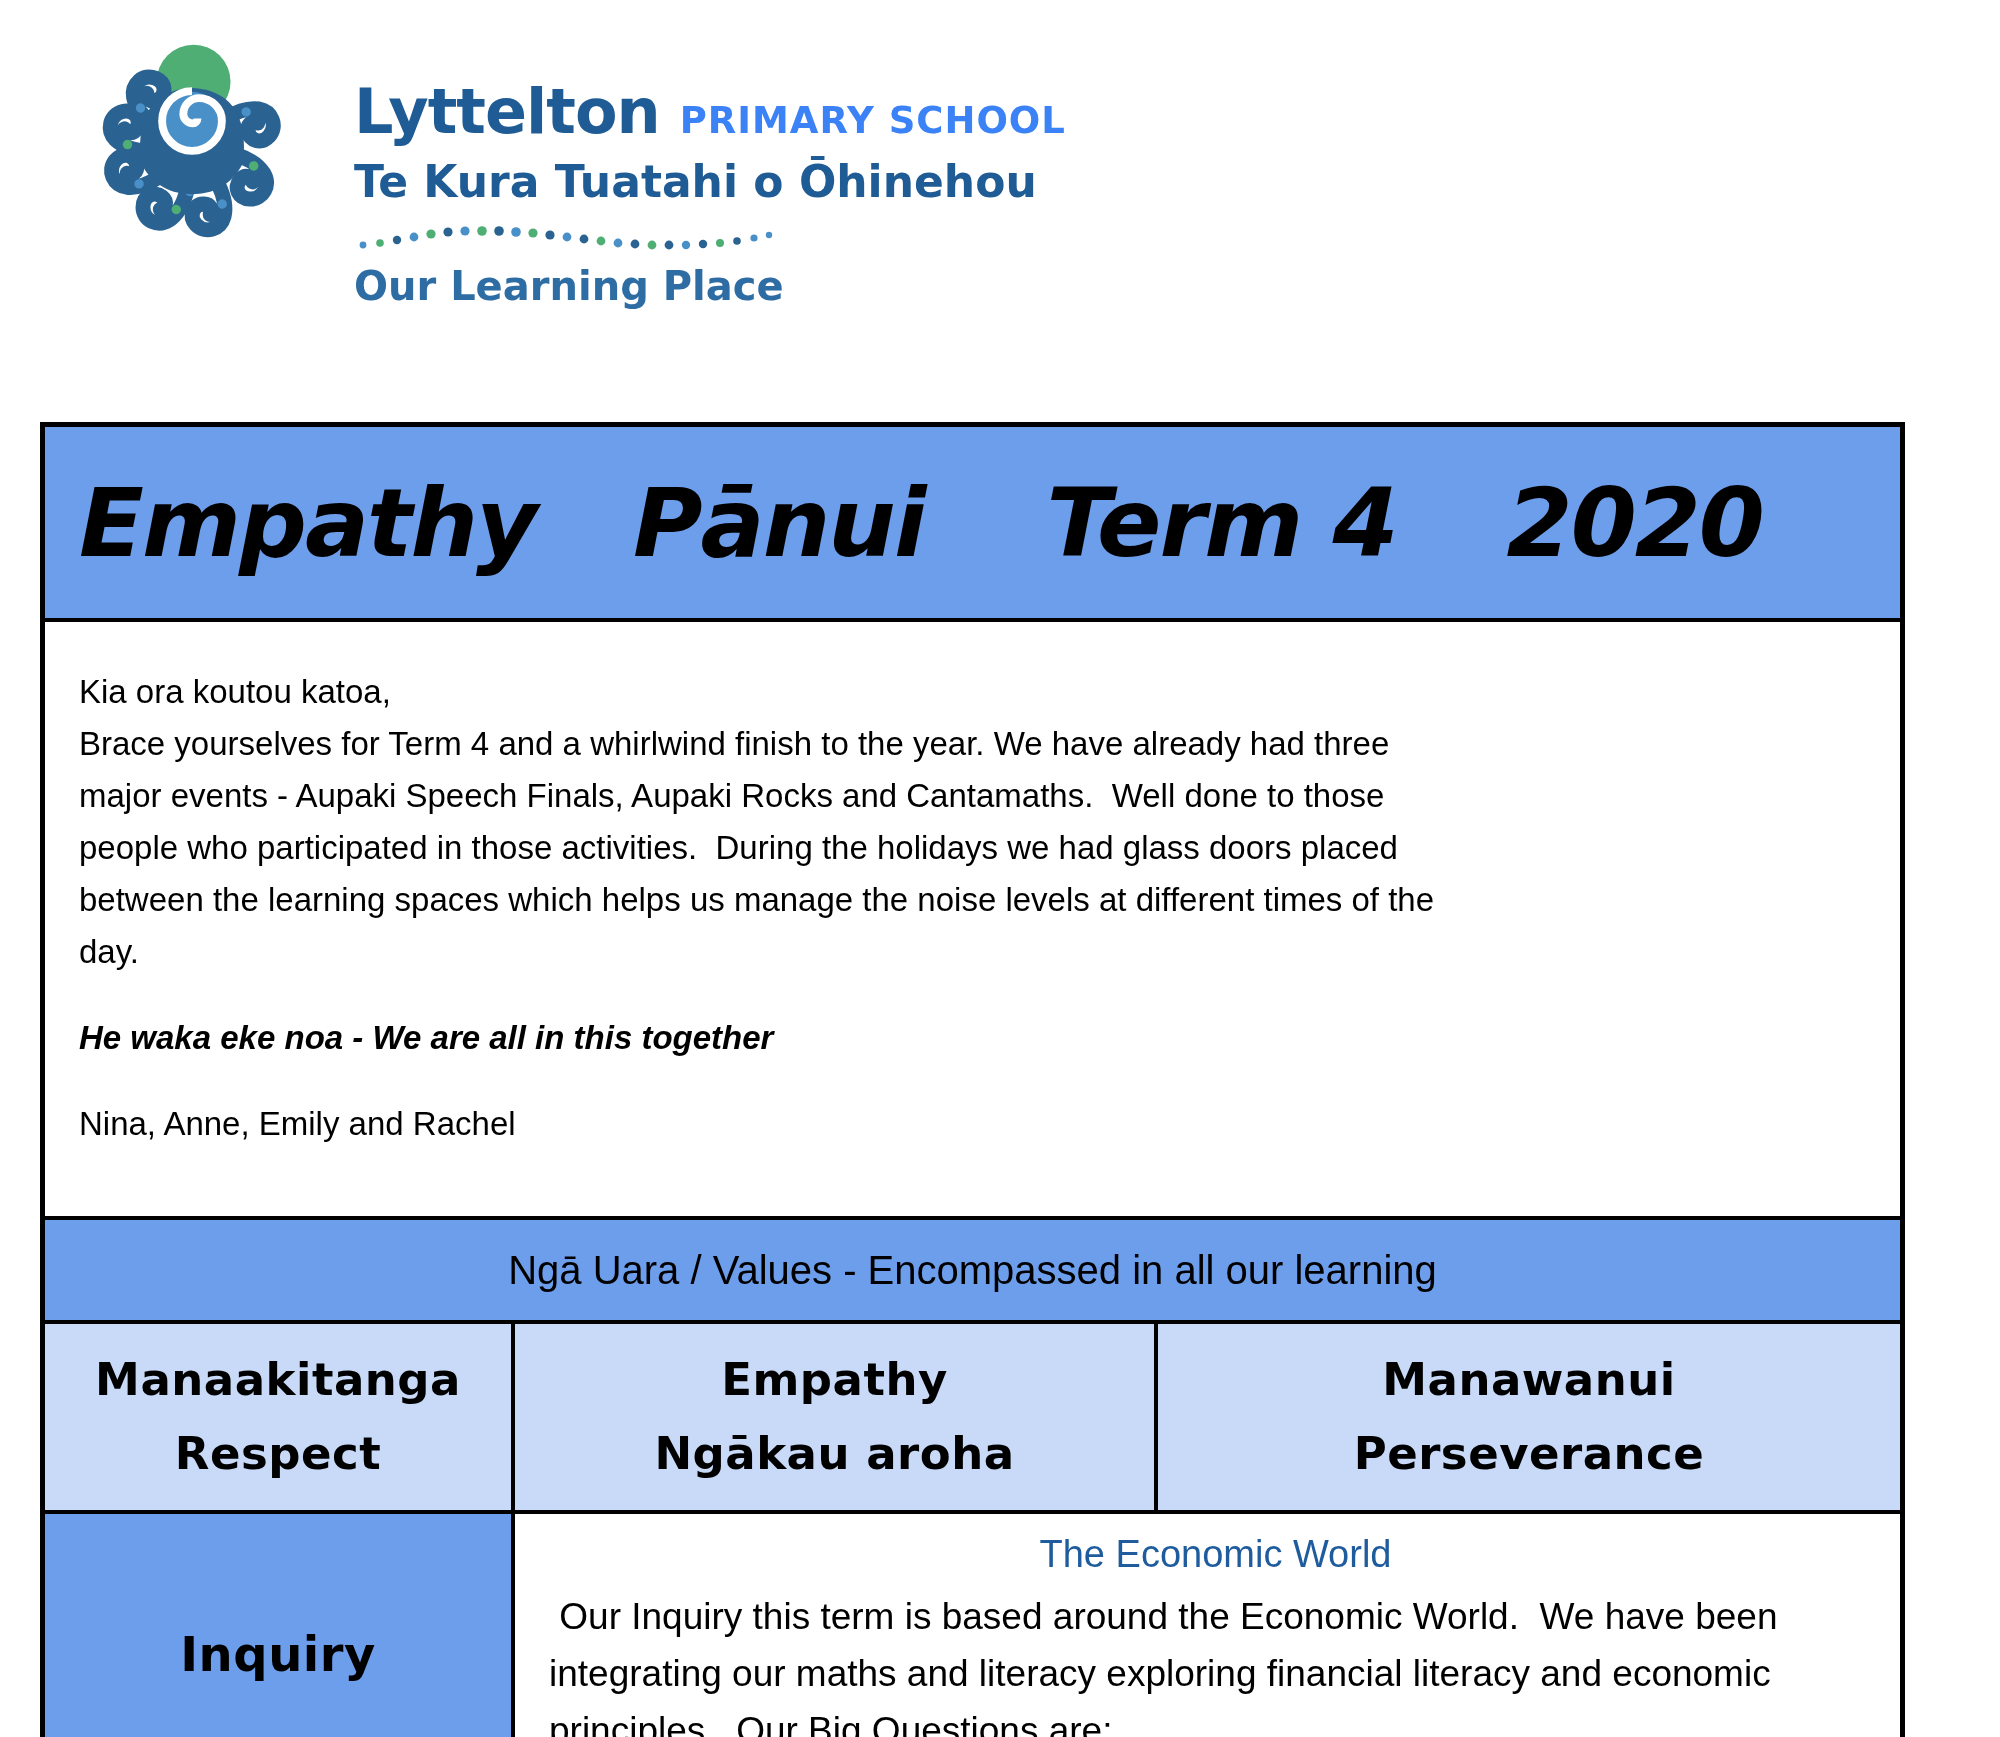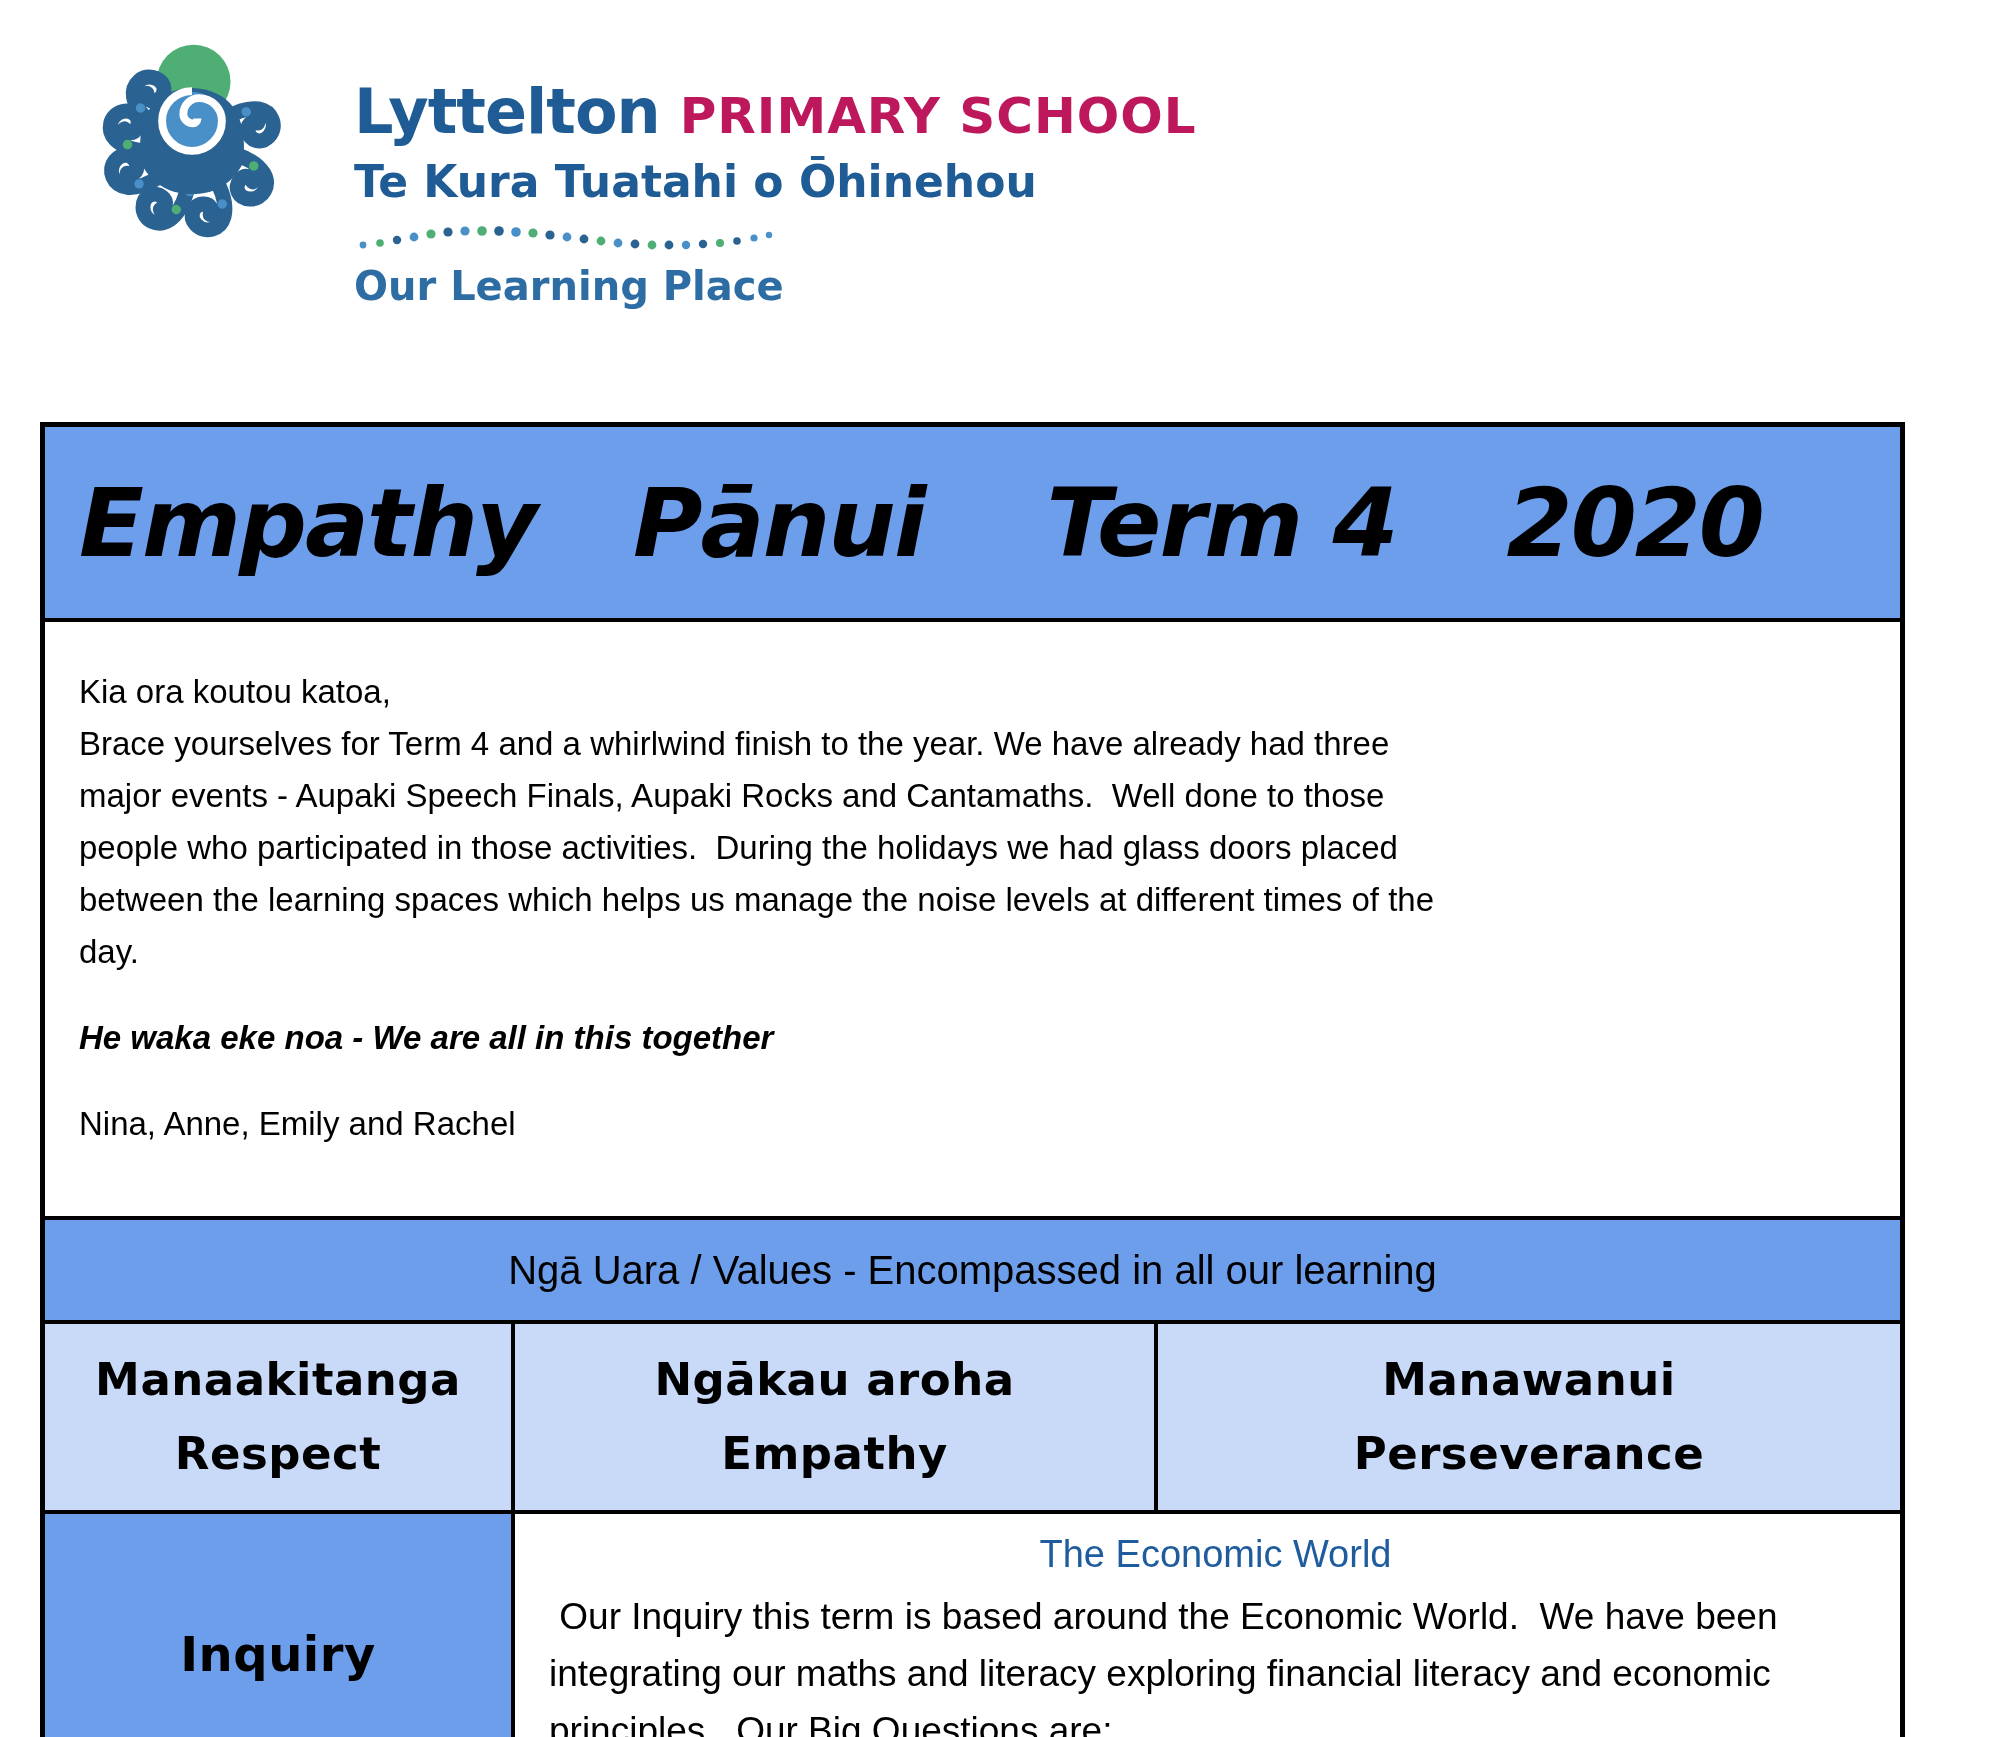--- a/index.html
+++ b/index.html
@@ -5,21 +5,21 @@
   html,body{margin:0;padding:0;background:#ffffff;}
   .page{position:relative;width:2000px;height:1737px;overflow:hidden;background:#ffffff;
         font-family:"Liberation Sans",sans-serif;color:#000;}
 
   
   .header{position:absolute;left:58px;top:25px;display:flex;}
   .octo{width:268px;height:236px;flex:0 0 auto;}
   .lockup{margin-left:28px;padding-top:50px;}
   .lockup-line1{display:flex;align-items:baseline;gap:20px;}
   .school-name{font-family:"DejaVu Sans",sans-serif;font-weight:bold;font-size:62px;color:#1f5b94;letter-spacing:-1px;}
-  .school-type{font-family:"DejaVu Sans",sans-serif;font-weight:bold;font-size:50px;color:#be185d;letter-spacing:1px;}
+  .school-type{font-family:"DejaVu Sans",sans-serif;font-weight:bold;font-size:37px;color:#3b82f6;letter-spacing:1px;}
   .maori-name{font-family:"DejaVu Sans",sans-serif;font-weight:bold;font-size:44px;color:#1f5b94;margin-top:8px;}
   .dots{margin-top:14px;margin-left:3px;}
   .tagline{font-family:"DejaVu Sans",sans-serif;font-weight:bold;font-size:40px;color:#2e6da4;margin-top:4px;}
 
   
   .doc{position:absolute;left:40px;top:422px;width:1855px;border:5px solid #000;background:#fff;}
 
   .banner{height:191px;background:#6d9eeb;display:flex;align-items:center;padding-left:34px;
           font-family:"DejaVu Sans",sans-serif;font-weight:bold;font-style:italic;font-size:95px;
           letter-spacing:-2px;white-space:nowrap;}
@@ -184,22 +184,22 @@
     <div class="values-bar">
       <span>Ngā Uara / Values - Encompassed in all our learning</span>
     </div>
 
     <div class="values-row">
       <div class="value-cell vc1">
         <div>Manaakitanga</div>
         <div>Respect</div>
       </div>
       <div class="value-cell vc2">
+        <div>Empathy</div>
         <div>Ngākau aroha</div>
-        <div>Empathy</div>
       </div>
       <div class="value-cell vc3">
         <div>Manawanui</div>
         <div>Perseverance</div>
       </div>
     </div>
 
     <div class="inquiry-row">
       <div class="inquiry-label-cell">
         <span class="inquiry-label">Inquiry</span>

